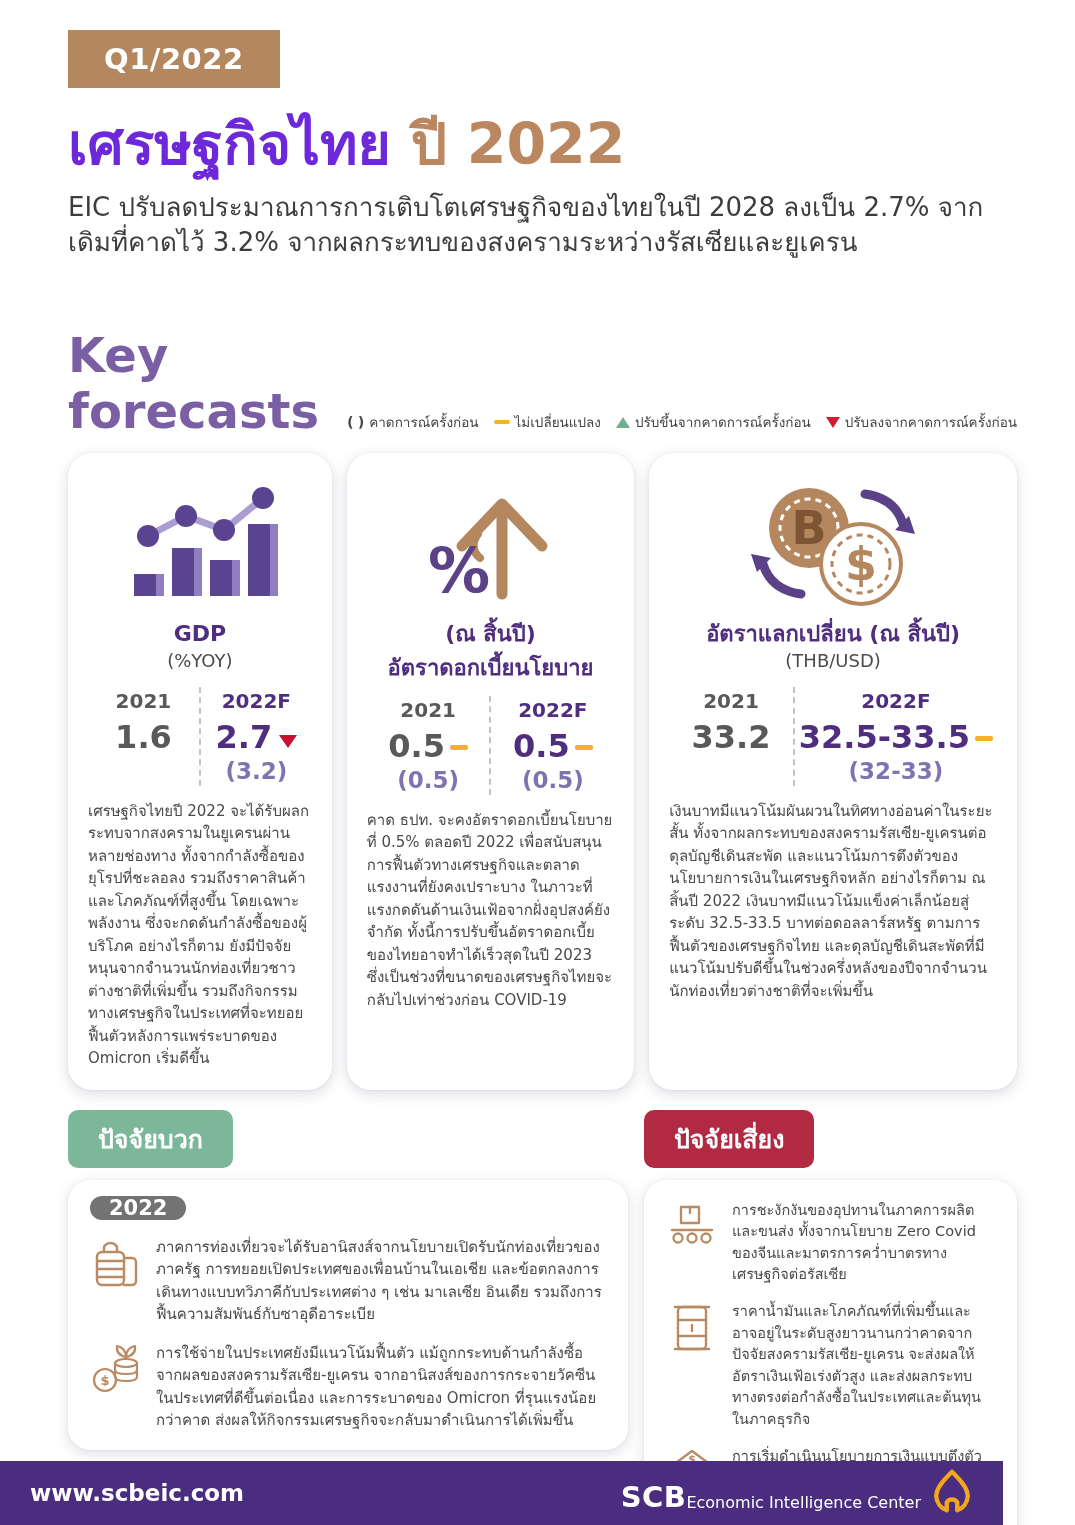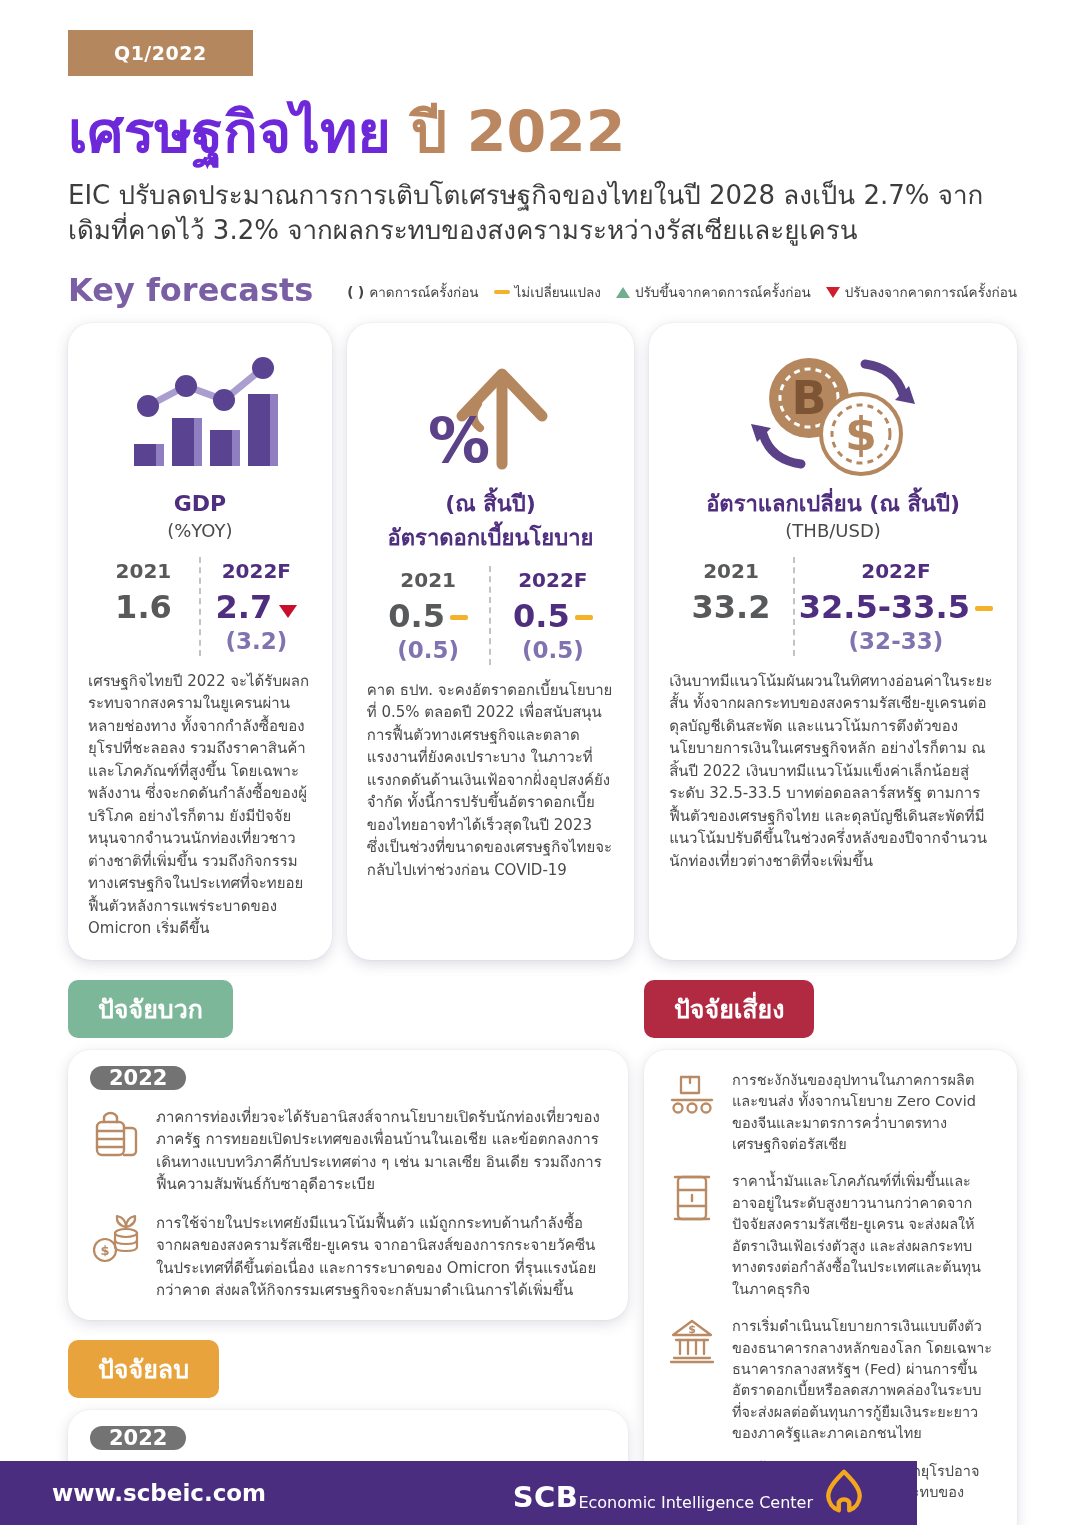--- a/index.html
+++ b/index.html
@@ -7,30 +7,30 @@
   body {
     width:1075px; height:1525px;
     font-family:"DejaVu Sans","Liberation Sans",sans-serif;
     position:relative; overflow:hidden; color:#3d3d3d;
   }
   .content { padding:30px 58px 0 68px; }
 
   
   .q-badge {
     display:inline-block; background:#b5875f; color:#fff;
-    font-weight:700; font-size:19px; padding:12px 46px; letter-spacing:.5px;
+    font-weight:700; font-size:29px; padding:12px 36px; letter-spacing:.5px;
   }
   .main-title { margin-top:26px; font-size:57px; font-weight:800; line-height:1.08; }
   .t-main { color:#6d28d9; }
   .t-year { color:#bb8760; }
   .subtitle { margin-top:14px; font-size:26px; line-height:1.38; color:#3d3d3d; max-width:960px; }
 
   
   .kf-row { margin-top:22px; display:flex; align-items:flex-end; }
-  .kf-title { font-size:32px; font-weight:800; color:#7a5fa5; }
+  .kf-title { font-size:48px; font-weight:800; color:#7a5fa5;margin-top:44px; }
   .legend { margin-left:auto; display:flex; gap:15px; align-items:center; font-size:13.5px; color:#444; padding-bottom:6px; }
   .legend-item { display:flex; align-items:center; gap:5px; white-space:nowrap; }
   .sym-paren { color:#444; font-weight:600; }
   .sym-dash { display:inline-block; width:16px; height:4px; background:#f3b229; border-radius:2px; }
   .sym-up { width:0; height:0; border-left:7px solid transparent; border-right:7px solid transparent; border-bottom:11px solid #6fae8f; display:inline-block; }
   .sym-down { width:0; height:0; border-left:7px solid transparent; border-right:7px solid transparent; border-top:11px solid #cf1f2e; display:inline-block; }
 
   
   .cards-row { margin-top:14px; display:flex; gap:15px; align-items:stretch; }
   .card {
@@ -75,22 +75,22 @@
   }
   .item { display:flex; gap:14px; margin-top:16px; align-items:flex-start; }
   .item:first-child { margin-top:4px; }
   .item-icon { flex:0 0 52px; display:flex; justify-content:center; }
   .item-text { font-size:15px; line-height:1.5; color:#4a4a4a; }
   .f-right .item-text { font-size:14.5px; line-height:1.48; }
   .negative-badge { margin-top:20px; }
 
   
   .bottom-bar {
-    position:absolute; left:0; bottom:0; width:917px; height:64px;
-    background:#4b2d80; display:flex; align-items:center; padding:0 52px;justify-content:space-between;
+    position:absolute; left:0; bottom:0; width:1003px; height:64px;
+    background:#4b2d80; display:flex; align-items:center; padding:0 30px;justify-content:space-between;
   }
   .site-url { color:#fff; font-weight:700; font-size:23px; }
   .brand { margin-left:auto; display:flex; align-items:center; gap:10px; }
   .brand-texts { display:flex; align-items:flex-end; color:#fff; }
   .brand-name { font-size:29px; font-weight:800; line-height:1; letter-spacing:.5px; }
   .brand-sub { font-size:16px; margin-top:19px; }
   svg text { font-family:"DejaVu Sans","Liberation Sans",sans-serif; }
 </style>
 </head>
 <body>

